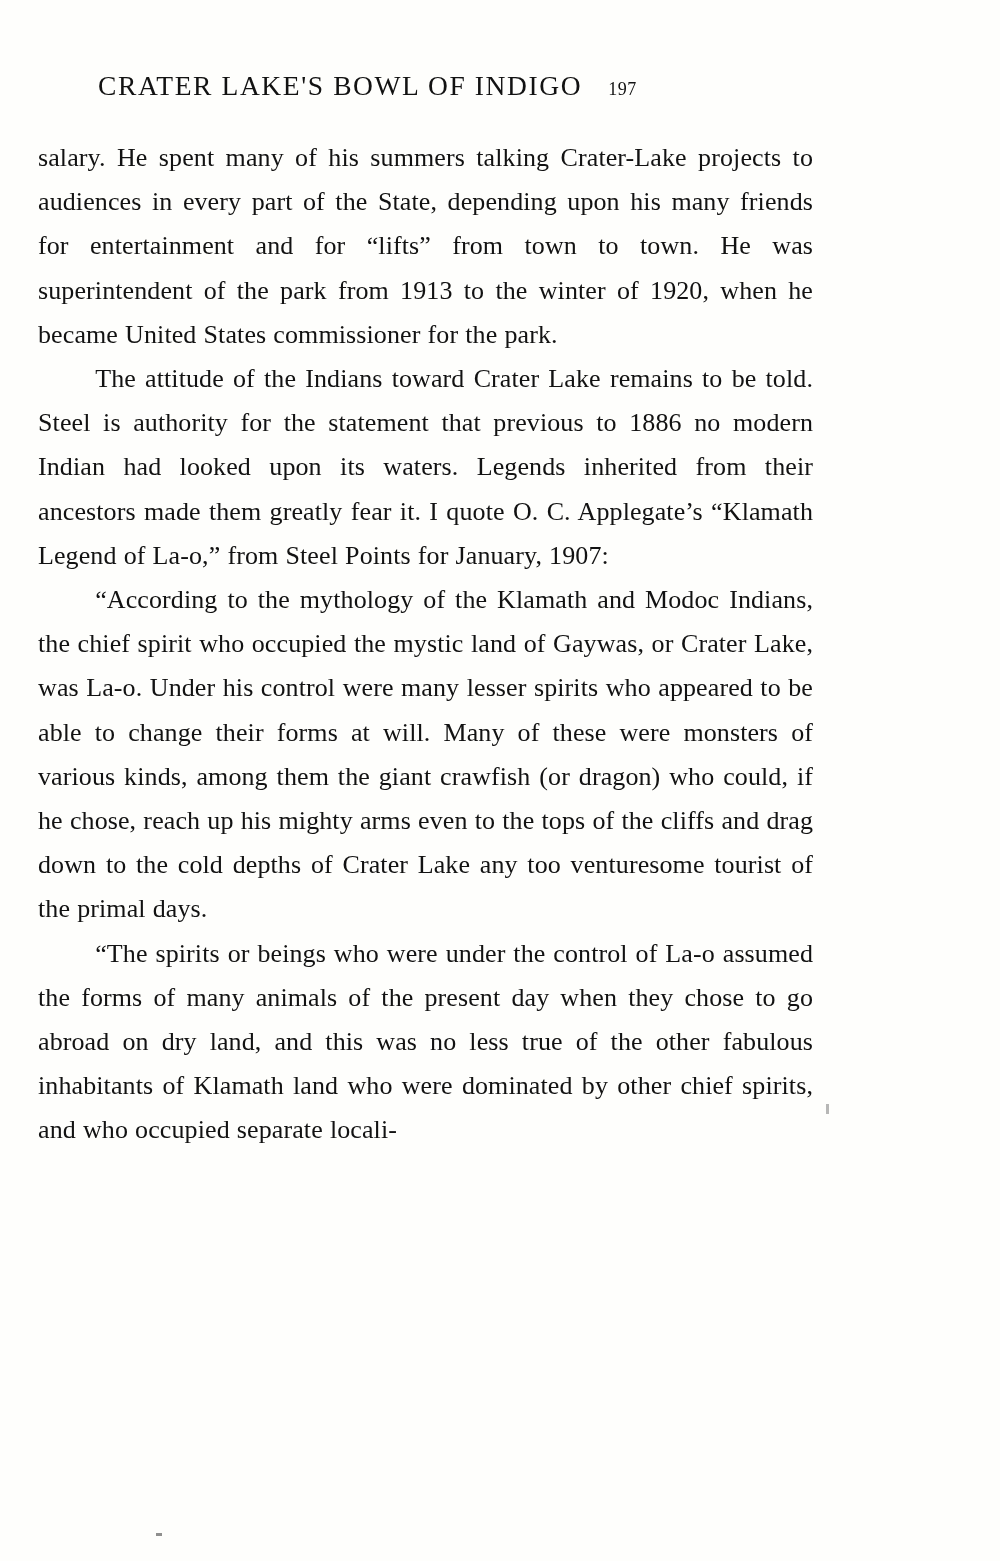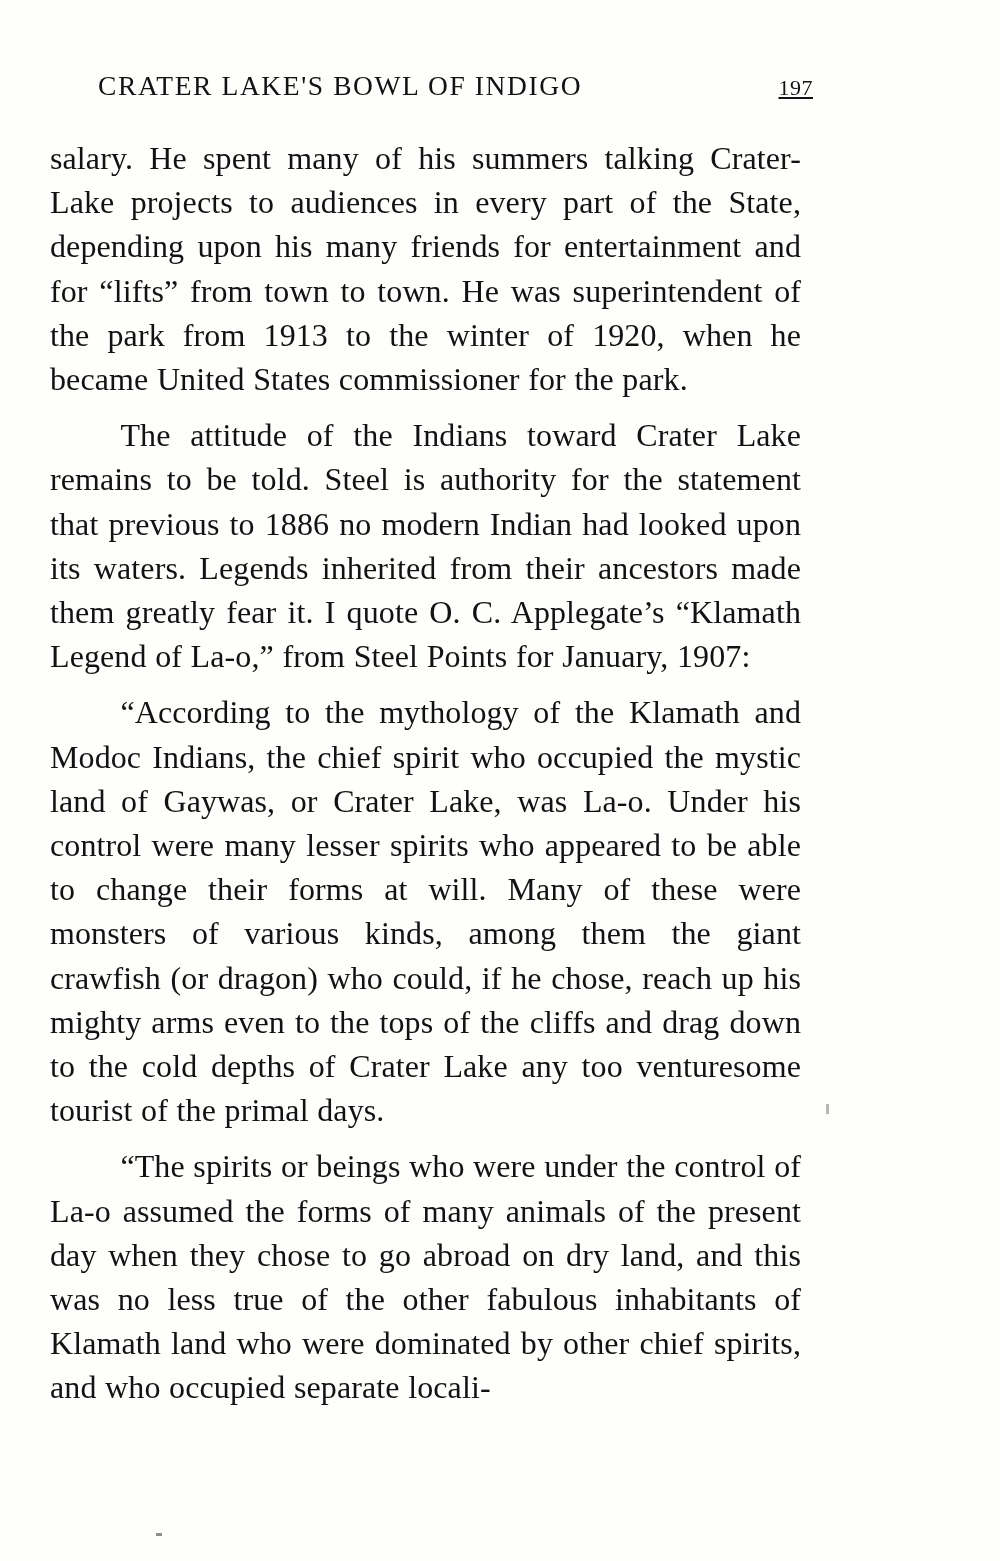--- a/index.html
+++ b/index.html
@@ -25,39 +25,38 @@
   }
   .page-inner {
     position: absolute;
     left: 38px;
     top: 70px;
     width: 775px;
   }
   .running-head {
     display: flex;
     align-items: baseline;
-    justify-content: space-between;
+    justify-content: flex-start;
     margin: 0 0 34px 0;
     padding-left: 60px;
   }
   .running-head .title {
     font-size: 27.5px;
     letter-spacing: 1.6px;
     white-space: nowrap;
     font-variant: small-caps;
   }
   .running-head .folio {
-    font-size: 22px;
+    font-size: 18px;
     margin-left: 26px;
     letter-spacing: 0.5px;
-    text-decoration: underline;
   }
   .body-text p {
-    margin: 12px;
-    font-size: 32px;
+    margin: 0;
+    font-size: 26px;
     line-height: 44.2px;
     text-align: justify;
     text-justify: inter-word;
     letter-spacing: 0.1px;
     word-spacing: 0.5px;
   }
   .body-text p.indent {
     text-indent: 2.2em;
   }
   .body-text p .ital {

